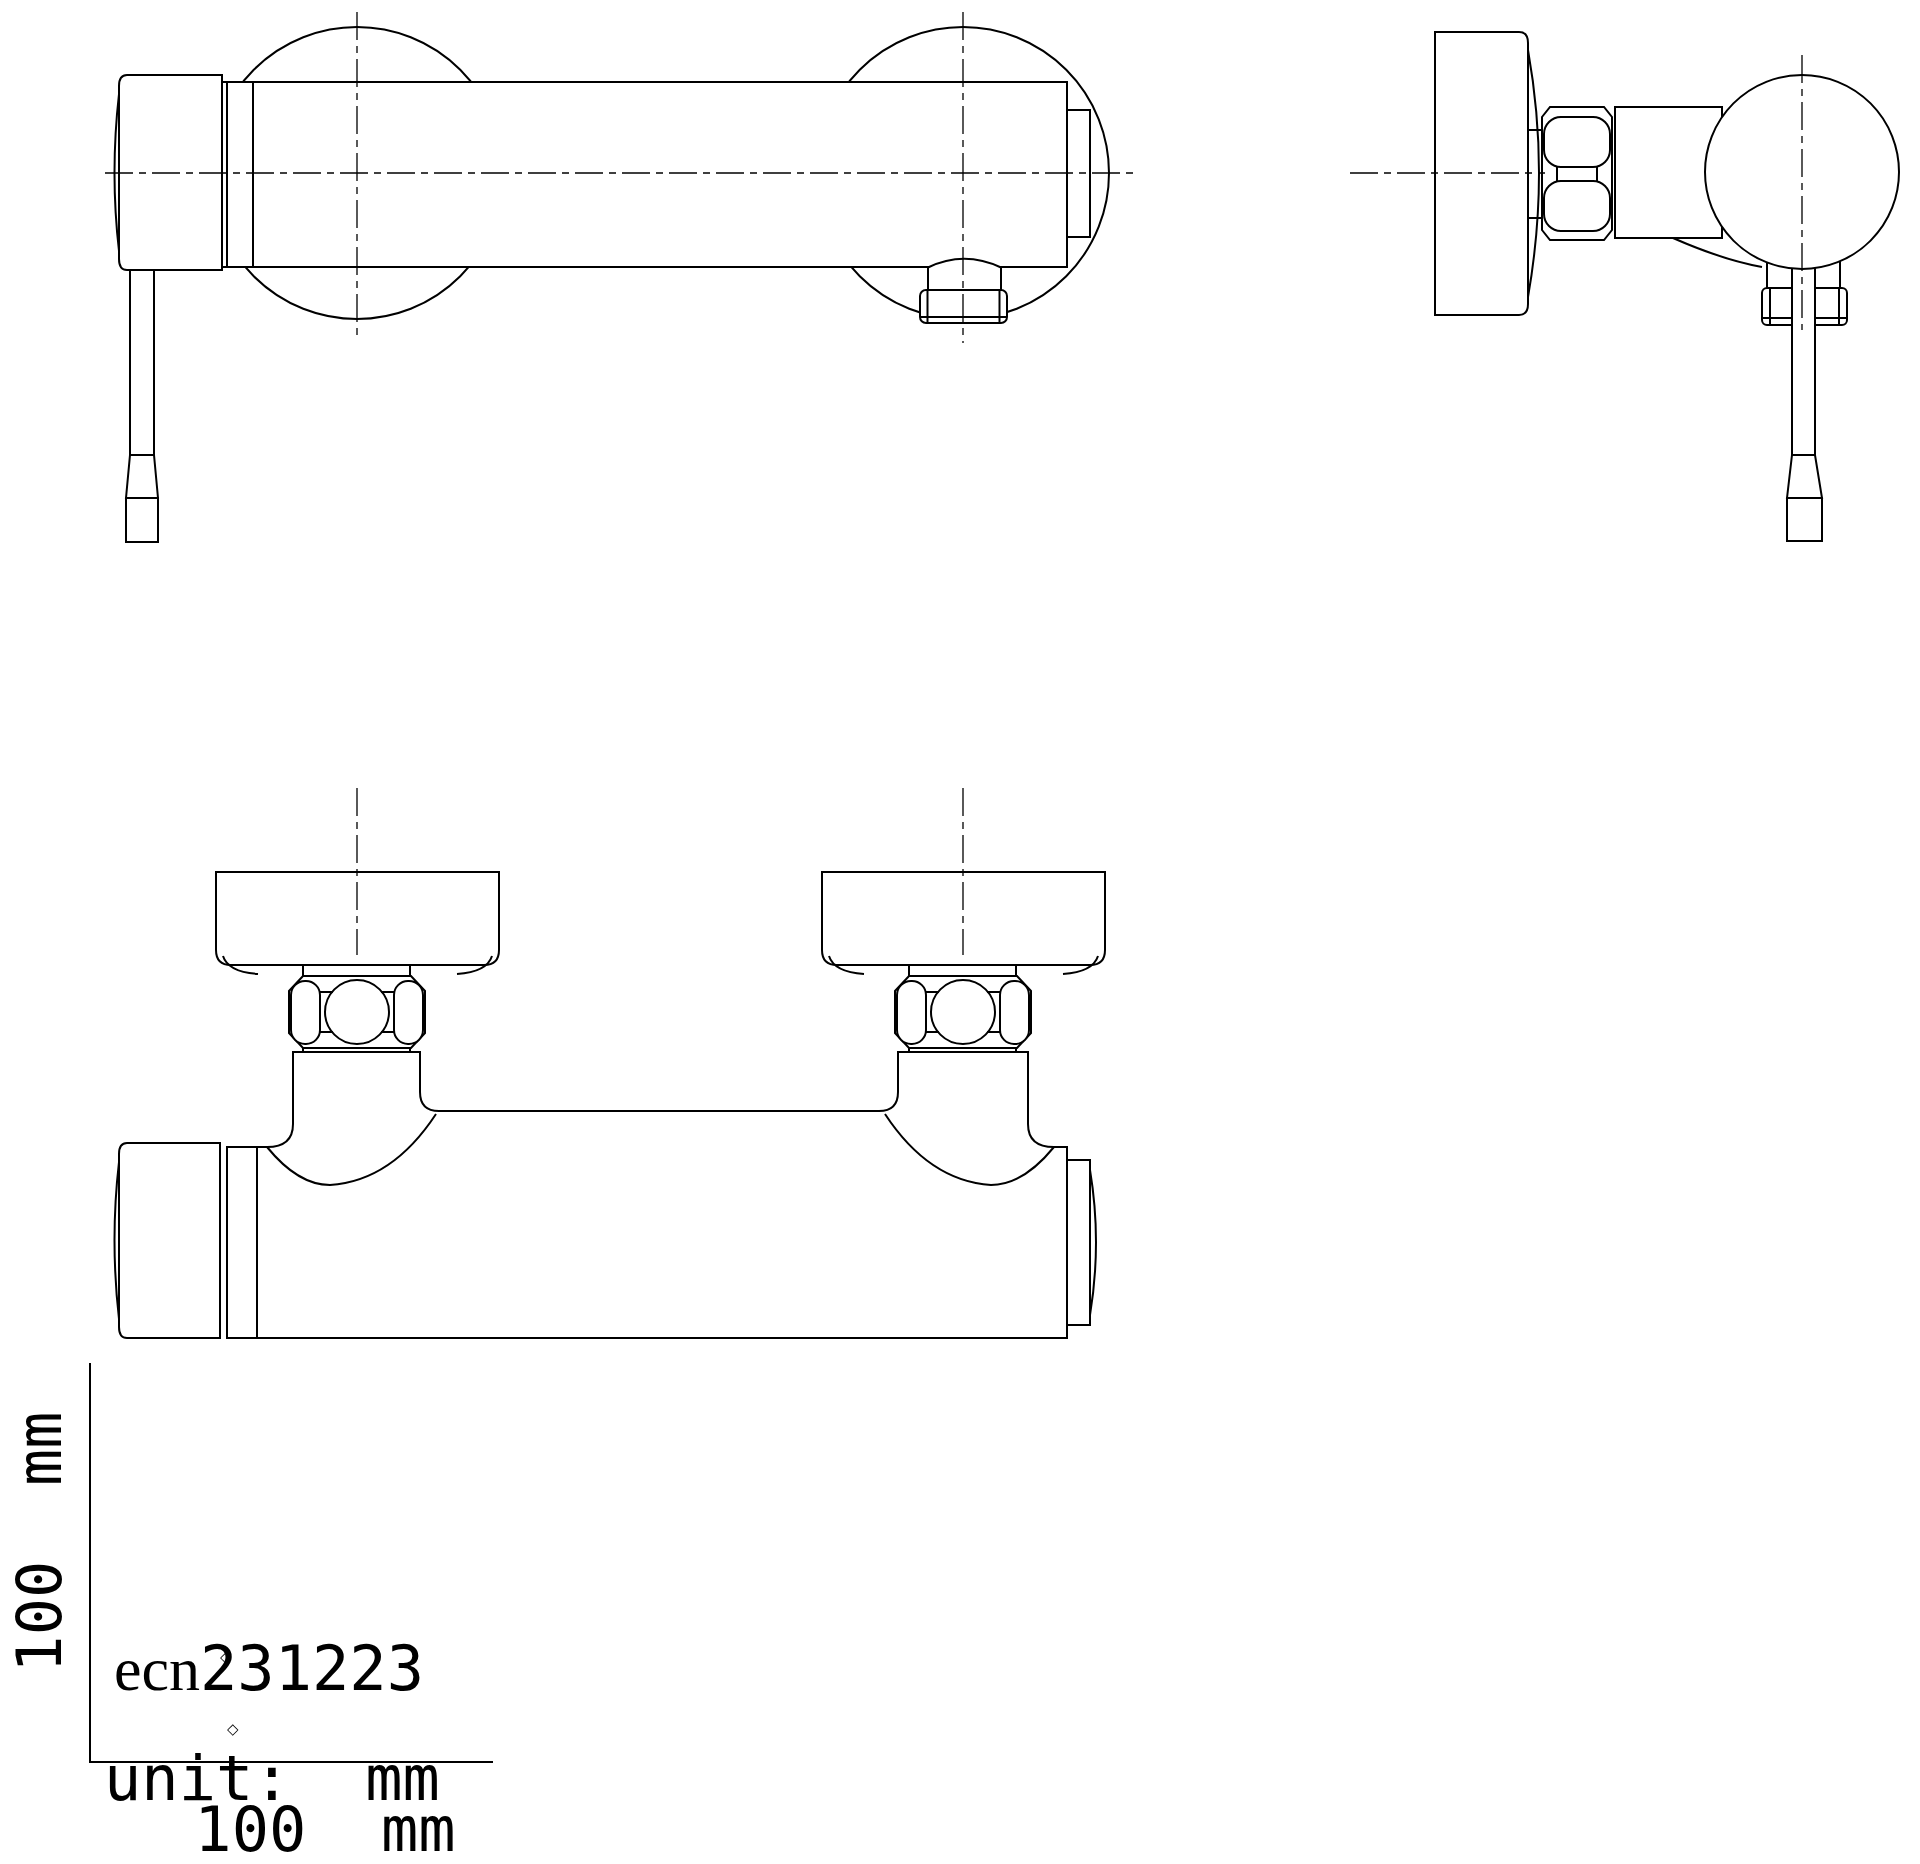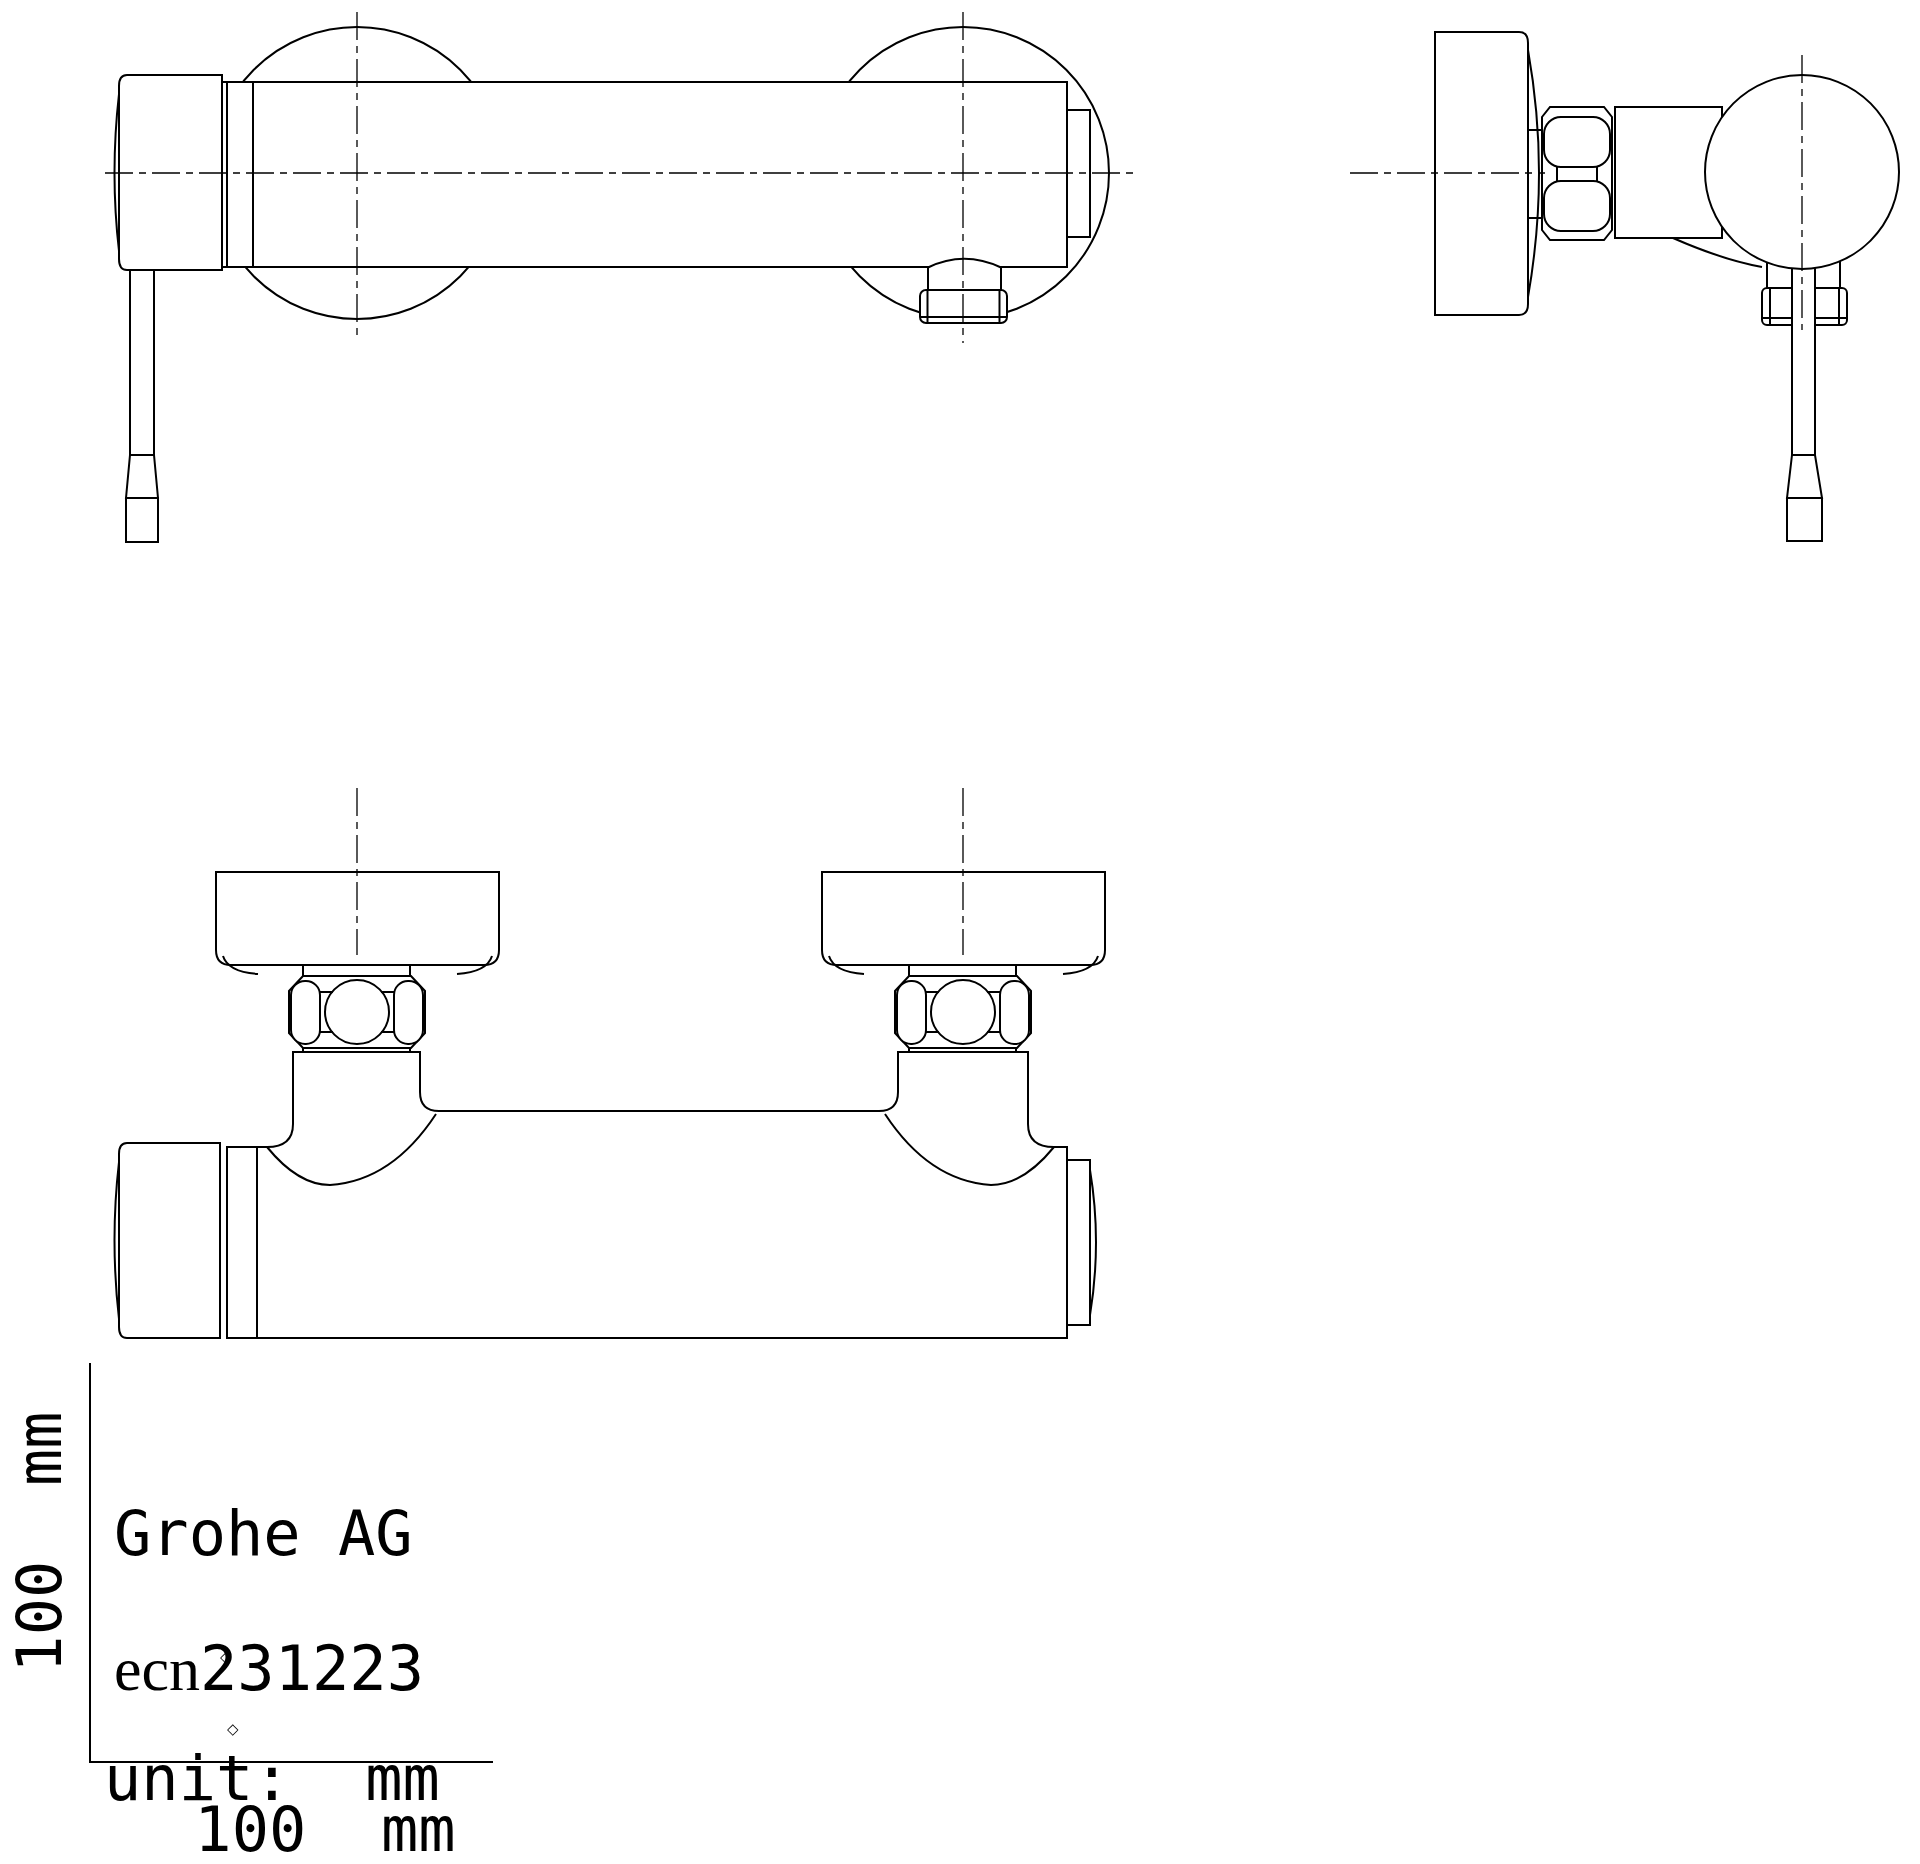--- a/index.html
+++ b/index.html
@@ -185,21 +185,20 @@
 
     <g>
       <path class="ln" d="M90,1363 L90,1762 L493,1762"></path>
     </g>
   </svg>
 
   <div class="v-rot-anchor" style="left:40px; top:1542px;">
     <div class="inner cad-text">100  mm</div>
   </div>
 
-  <div class="cad-text" style="left:114px; top:1503px;">Grohe AG</div>
 
 
   <div class="cad-text" style="left:114px; top:1638px;font-family:Liberation Serif, serif;">ecn</div>
   <div class="cad-text" style="left:200px; top:1638px;">231223</div>
 
   <div class="cad-text" style="left:104px; top:1708px;margin-top:40px;">unit:  mm</div>
 
   <div class="h-center-anchor" style="left:325px; top:1830px;">
     <div class="inner cad-text">100  mm</div>
   </div>

